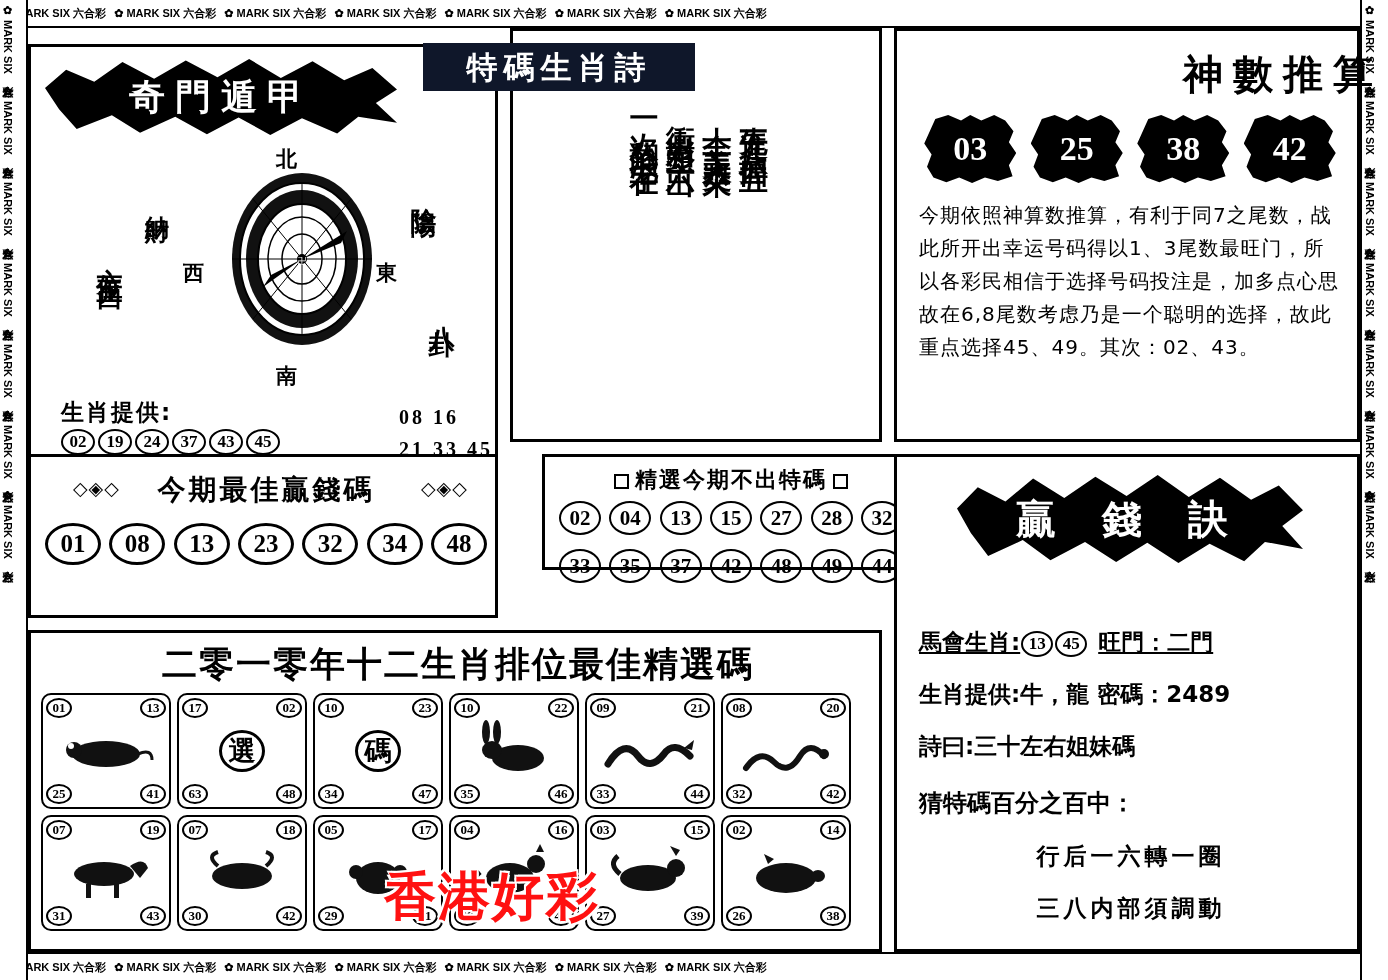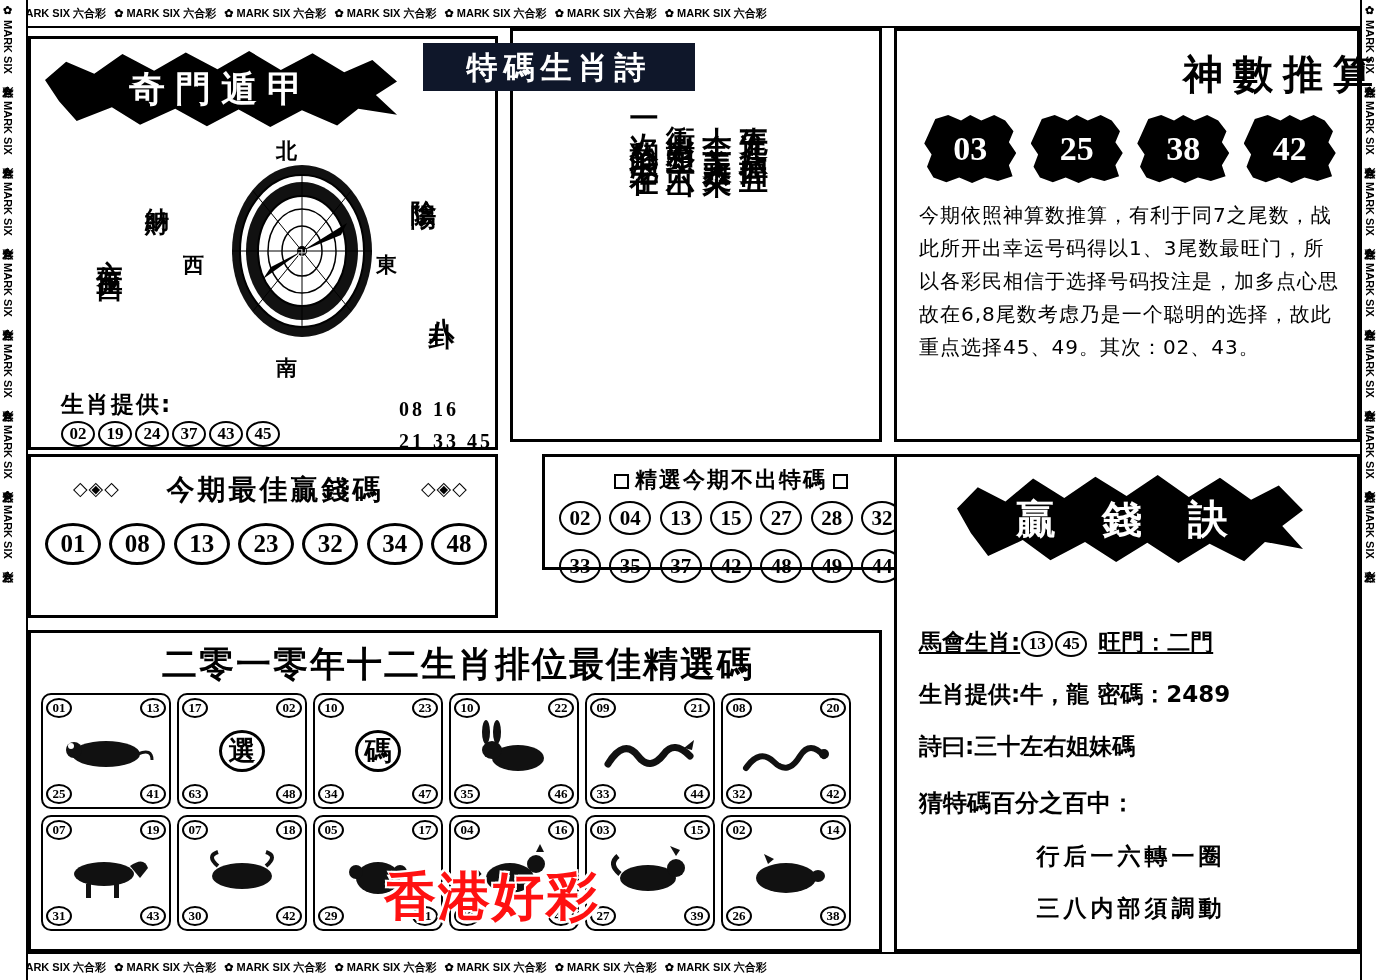--- a/index.html
+++ b/index.html
@@ -21,21 +21,21 @@
   .strip-v{writing-mode:vertical-rl;display:flex;align-items:center;white-space:nowrap;font-size:13px;height:980px;}
   .strip-v span{padding:4px 0;}
   .mk{font-family:"Liberation Sans",sans-serif;font-size:11px;font-weight:bold;}
 
   
   .page{position:absolute;left:28px;top:28px;width:1332px;height:924px;}
 
   .box{position:absolute;border:3px solid #000;background:#fff;box-sizing:border-box;}
 
   
-  #qimen{left:0px;top:8px;width:470px;height:414px;}
+  #qimen{left:0px;top:16px;width:470px;height:414px;}
   .banner{
     position:absolute;left:50%;transform:translateX(-50%);
     background:#000;color:#fff;text-align:center;
     font-family:"DejaVu Sans",sans-serif;font-weight:bold;
   }
   .starburst{
     position:absolute;background:#000;color:#fff;font-weight:bold;text-align:center;
     clip-path:polygon(0% 38%,6% 14%,14% 30%,22% 4%,31% 26%,40% 2%,49% 24%,58% 0%,67% 25%,76% 3%,85% 28%,93% 12%,100% 40%,94% 58%,100% 84%,89% 76%,83% 98%,73% 78%,64% 100%,55% 77%,46% 99%,37% 76%,27% 97%,19% 74%,9% 92%,4% 66%);
   }
   #qimen-title{left:14px;top:12px;width:352px;height:76px;font-size:36px;line-height:76px;letter-spacing:10px;}
@@ -76,21 +76,21 @@
     position:relative;width:92px;height:68px;color:#fff;font-weight:bold;
     display:flex;align-items:center;justify-content:center;font-size:34px;
     font-family:"Liberation Serif",serif;background:#000;
     clip-path:polygon(12% 6%,26% 0%,40% 8%,50% 0%,62% 8%,76% 0%,88% 8%,97% 24%,92% 40%,100% 56%,92% 74%,96% 90%,80% 97%,66% 92%,52% 100%,38% 92%,24% 99%,10% 92%,3% 76%,8% 58%,0% 42%,6% 24%);
   }
   #shenshu-text{position:absolute;left:22px;top:168px;width:424px;font-size:20px;line-height:33px;
     font-family:"DejaVu Sans",sans-serif;letter-spacing:1px;}
 
   
   #best{left:0px;top:426px;width:470px;height:164px;}
-  #best-title{position:absolute;left:0;top:14px;width:470px;text-align:center;font-size:28px;font-weight:bold;letter-spacing:3px;padding-left:9px;}
+  #best-title{position:absolute;left:0;top:14px;width:470px;text-align:center;font-size:28px;font-weight:bold;letter-spacing:3px;}
   .diamonds{position:absolute;font-size:19px;letter-spacing:1px;color:#000;}
   #dia-l{left:42px;top:20px;}
   #dia-r{left:390px;top:20px;}
   .bigballs{position:absolute;left:14px;top:66px;width:442px;display:flex;justify-content:space-between;}
   .bball{
     width:56px;height:42px;border:3px solid #000;border-radius:50%;
     display:flex;align-items:center;justify-content:center;
     font-size:25px;font-weight:bold;font-family:"Liberation Serif",serif;box-sizing:border-box;
   }
 

